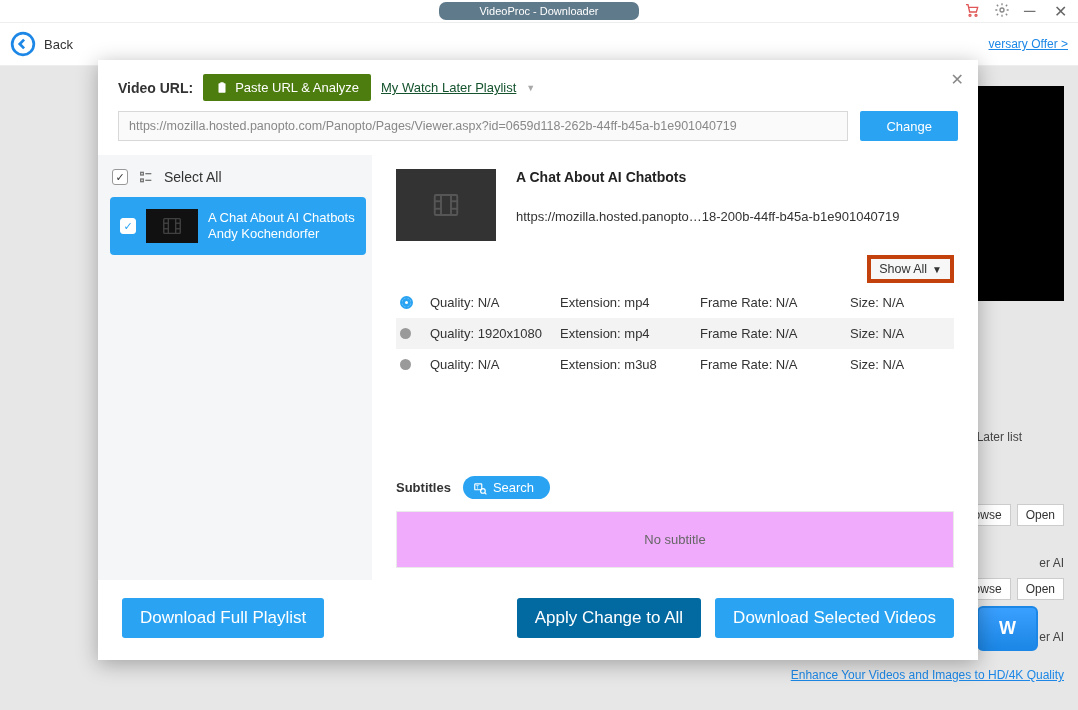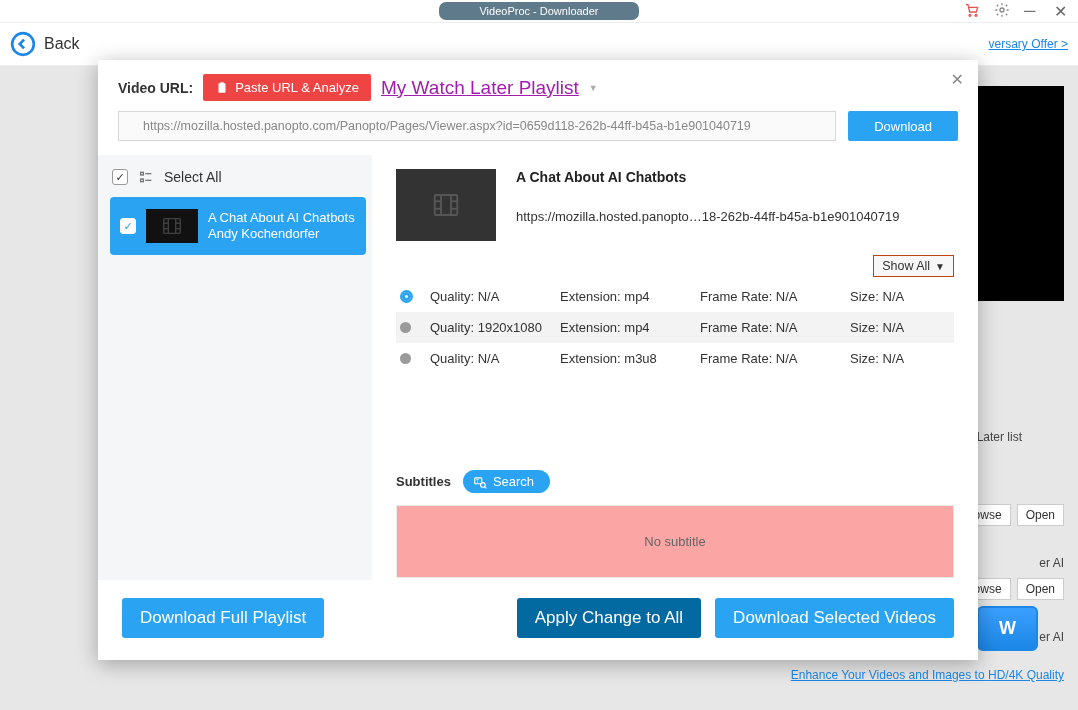--- a/index.html
+++ b/index.html
@@ -5,45 +5,45 @@
 * { box-sizing: border-box; margin: 0; padding: 0; font-family: "Segoe UI", Arial, sans-serif; }
 body { width: 1078px; height: 710px; background: #f5f5f5; overflow: hidden; position: relative; }
 
 .titlebar { height: 22px; background: #fff; display: flex; align-items: center; }
 .titlebar .title-pill { margin: 0 auto; background: #5f7a8a; color: #fff; font-size: 11px; padding: 3px 40px; border-radius: 7px; }
 .titlebar .right { position: absolute; right: 8px; top: 2px; display: flex; gap: 14px; align-items: center; }
 .titlebar .right svg, .titlebar .right .wbtn { width: 16px; height: 16px; cursor: pointer; }
 .wbtn { font-size: 16px; color: #666; }
 
 .toolbar-bg { height: 44px; background: #fff; border-top: 1px solid #eee; border-bottom: 1px solid #eee; display: flex; align-items: center; padding: 0 10px; position: relative; }
-.back-btn { display: flex; align-items: center; gap: 8px; color: #333; font-size: 16px; cursor: pointer; }
+.back-btn { display: flex; align-items: center; gap: 8px; color: #333; font-size: 13px; cursor: pointer; }
 .back-btn svg { width: 26px; height: 26px; }
 .offer-link { position: absolute; right: 10px; top: 14px; font-size: 12px; color: #1c87e6; text-decoration: underline; }
 
 .stage { position: absolute; left: 0; right: 0; top: 66px; bottom: 0; background: #e7e7e7; }
 .video-preview { position: absolute; right: 14px; top: 20px; width: 270px; height: 215px; background: #000; }
 .side-info { position: absolute; right: 14px; top: 360px; font-size: 12px; color: #333; }
 .side-info .row { display: flex; gap: 6px; margin-bottom: 26px; justify-content: flex-end; }
 .side-info .btn { border: 1px solid #ccc; background: #fff; padding: 3px 8px; font-size: 12px; cursor: pointer; }
 .side-info .label { padding-top: 4px; color: #444; }
 .download-now { position: absolute; right: 40px; top: 540px; background: linear-gradient(#3aa0ff,#1c87e6); color: #fff; font-weight: bold; font-size: 18px; padding: 10px 20px; border-radius: 6px; border: 2px solid #1c87e6; }
 .enhance-link { position: absolute; right: 14px; bottom: 28px; font-size: 12px; color: #1c87e6; text-decoration: underline; }
 
 
 .modal { position: absolute; left: 98px; top: 60px; width: 880px; height: 600px; background: #fff; box-shadow: 0 4px 20px rgba(0,0,0,.3); display: flex; flex-direction: column; }
 .modal-close { position: absolute; right: 14px; top: 10px; font-size: 16px; color: #888; cursor: pointer; }
 
 .url-row { display: flex; align-items: center; gap: 10px; padding: 14px 20px 0 20px; }
 .url-row .lbl { font-size: 14px; color: #333; font-weight: 600; }
-.url-row .paste-btn { background: #ef4444; color: #fff; border: none; padding: 6px 12px; font-size: 13px; cursor: pointer; border-radius: 2px; display: flex; align-items: center; gap: 6px; }
-.url-row .watch-later { color: #a21caf; font-size: 19px; text-decoration: underline; cursor: pointer; }
+.url-row .paste-btn { background: #4d7c0f; color: #fff; border: none; padding: 6px 12px; font-size: 13px; cursor: pointer; border-radius: 2px; display: flex; align-items: center; gap: 6px; }
+.url-row .watch-later { color: #14532d; font-size: 13px; text-decoration: underline; cursor: pointer; }
 .url-row .caret { font-size: 9px; color: #aaa; }
 
 .input-row { display: flex; gap: 12px; padding: 10px 20px 14px 20px; }
-.input-row input { flex: 1; border: 1px solid #d8d8d8; background: #fafafa; padding: 7px 24px; font-size: 12.5px; color: #888; }
+.input-row input { flex: 1; border: 1px solid #d8d8d8; background: #fafafa; padding: 7px 10px; font-size: 12.5px; color: #888; }
 .input-row .analyze-btn { background: #29a3f2; color: #fff; border: none; padding: 0 26px; font-size: 13px; cursor: pointer; border-radius: 2px; }
 
 .body-split { flex: 1; display: flex; overflow: hidden; }
 .left-panel { width: 320px; background: #f5f6f7; padding: 8px 0 8px 6px; }
 .select-all { display: flex; align-items: center; gap: 10px; padding: 6px 8px; font-size: 14px; color: #333; }
 .select-all .cb, .video-item .cb { width: 16px; height: 16px; border: 1.5px solid #999; border-radius: 3px; background: #fff; display: flex; align-items: center; justify-content: center; font-size: 11px; color: #333; cursor: pointer; }
 .select-all svg { width: 16px; height: 16px; }
 
 .video-item { margin: 6px; background: #29a3f2; color: #fff; border-radius: 4px; padding: 12px 10px; display: flex; align-items: center; gap: 10px; cursor: pointer; }
 .video-item .cb { border-color: #fff; color: #29a3f2; }
@@ -52,33 +52,33 @@
 .video-item .txt { font-size: 13px; line-height: 1.25; }
 
 .right-panel { flex: 1; padding: 14px 24px 0 24px; display: flex; flex-direction: column; position: relative; }
 .v-head { display: flex; gap: 20px; }
 .v-head .big-thumb { width: 100px; height: 72px; background: #333; display: flex; align-items: center; justify-content: center; }
 .v-head .big-thumb svg { width: 30px; height: 30px; opacity: .35; }
 .v-head .meta .title { font-weight: 600; font-size: 14px; color: #222; margin-bottom: 24px; }
 .v-head .meta .url { font-size: 13px; color: #333; }
 
 .showall-row { display: flex; justify-content: flex-end; margin: 14px 0 4px 0; }
-.showall { border: 1px solid #c2410c; background: #f7f7f7; padding: 3px 8px; font-size: 12.5px; color: #333; display: flex; align-items: center; gap: 5px; cursor: pointer; }
+.showall { border: 4px solid #c2410c; background: #f7f7f7; padding: 3px 8px; font-size: 12.5px; color: #333; display: flex; align-items: center; gap: 5px; cursor: pointer; }
 
 .fmt-table { font-size: 13px; color: #333; }
 .fmt-row { display: grid; grid-template-columns: 30px 130px 140px 150px 100px; align-items: center; padding: 8px 4px; }
 .fmt-row.hover { background: #f3f3f3; }
 .radio { width: 13px; height: 13px; border: 2px solid #aaa; border-radius: 50%; cursor: pointer; }
 .radio.sel { border-color: #29a3f2; box-shadow: inset 0 0 0 3px #29a3f2; }
 .radio.dot { background: #9a9a9a; border: none; width: 11px; height: 11px; }
 
 .subs { margin-top: 60px; }
 .subs .hdr { display: flex; align-items: center; gap: 12px; font-size: 13px; font-weight: 600; color: #333; margin-top: 36px; }
 .subs .search-btn { background: #29a3f2; color: #fff; border: none; border-radius: 14px; padding: 4px 16px 4px 10px; font-size: 13px; display: flex; align-items: center; gap: 6px; cursor: pointer; }
-.subs .nosub { margin-top: 12px; border: 1px solid #eaeaea; background: #fca5a5; text-align: center; padding: 28px 0; font-size: 13px; color: #666; }
+.subs .nosub { margin-top: 12px; border: 1px solid #eaeaea; background: #f0abfc; text-align: center; padding: 20px 0; font-size: 13px; color: #666; }
 
 .footer { display: flex; justify-content: space-between; padding: 18px 24px 22px 24px; }
 .footer button { border: none; border-radius: 3px; padding: 10px 18px; font-size: 17px; color: #fff; cursor: pointer; }
 .btn-blue { background: #29a3f2; }
 .btn-grey { background: #0369a1; }
 .footer .right-btns { display: flex; gap: 14px; }
 </style>
 </head>
 <body>
 
@@ -142,21 +142,21 @@
           <rect x="9" y="2" width="6" height="4" rx="1"></rect>
         </svg>
       <span>Paste URL &amp; Analyze</span>
     </button>
     <span class="watch-later">My Watch Later Playlist</span>
     <span class="caret">▼</span>
   </div>
 
   <div class="input-row">
     <input type="text" value="https://mozilla.hosted.panopto.com/Panopto/Pages/Viewer.aspx?id=0659d118-262b-44ff-b45a-b1e901040719" style="">
-    <button class="analyze-btn">Download</button>
+    <button class="analyze-btn">Change</button>
   </div>
 
   <div class="body-split">
     <div class="left-panel">
       <div class="select-all">
         <span class="cb">✓</span>
         <svg viewBox="0 0 24 24" fill="none" stroke="#777" stroke-width="2">
             <rect x="4" y="5" width="4" height="4"></rect>
             <rect x="4" y="15" width="4" height="4"></rect>
             <line x1="11" y1="7" x2="20" y2="7"></line>
@@ -192,21 +192,21 @@
               <line x1="8" y1="4" x2="8" y2="20"></line>
               <line x1="16" y1="4" x2="16" y2="20"></line>
               <line x1="3" y1="9" x2="8" y2="9"></line>
               <line x1="3" y1="15" x2="8" y2="15"></line>
               <line x1="16" y1="9" x2="21" y2="9"></line>
               <line x1="16" y1="15" x2="21" y2="15"></line>
             </svg>
         </div>
         <div class="meta">
           <div class="title">A Chat About AI Chatbots</div>
-          <div class="url">https://mozilla.hosted.panopto…18-262b-44ff-b45a-b1e901040719</div>
+          <div class="url">https://mozilla.hosted.panopto…18-200b-44ff-b45a-b1e901040719</div>
         </div>
       </div>
 
       <div class="showall-row">
         <div class="showall">
           <span>Show All</span>
           <span style="font-size:10px">▼</span>
         </div>
       </div>
 

